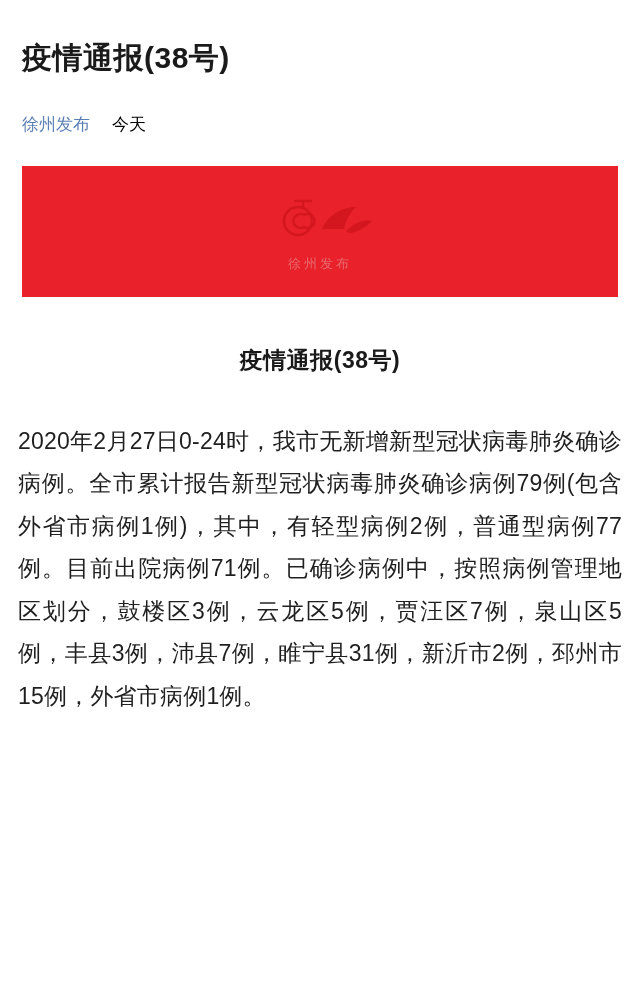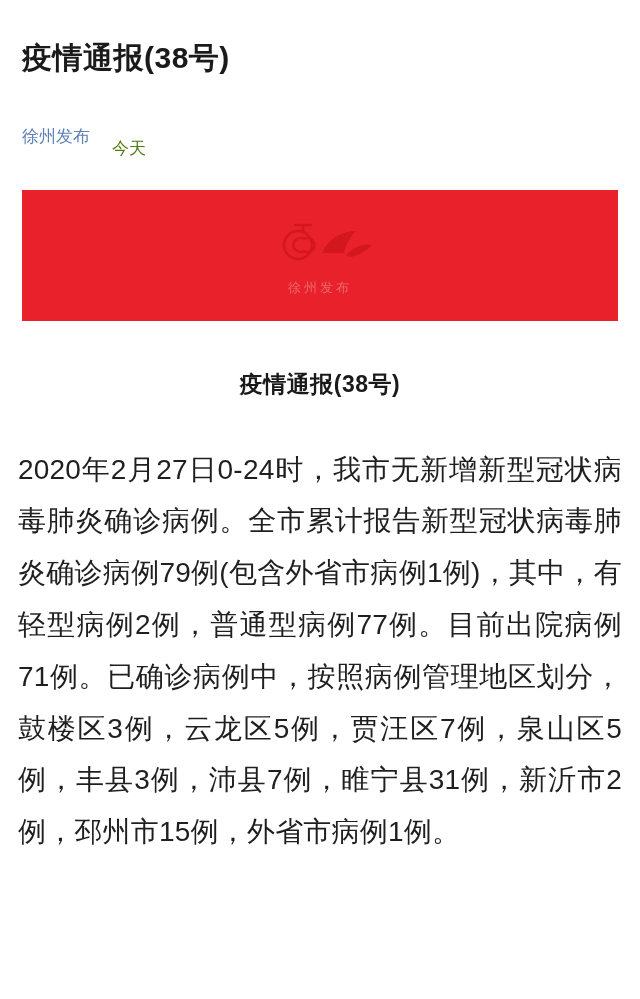--- a/index.html
+++ b/index.html
@@ -33,22 +33,21 @@
     padding: 14px 22px 0 22px;
     display: flex;
     align-items: center;
     gap: 22px;
     font-size: 17px;
   }
   .meta-source {
     color: #5a7fb5;
   }
   .meta-time {
-    color: #4d7c0f;
-    margin-top: 24px;
+    color: #000000;
   }
   .banner {
     margin: 30px 22px 0 22px;
     height: 131px;
     background: #e8212a;
     position: relative;
     overflow: hidden;
   }
   .banner-logo {
     position: absolute;
@@ -81,21 +80,21 @@
     font-weight: bold;
     color: #1a1a1a;
     margin: 48px 0 0 0;
     letter-spacing: 0.5px;
   }
   .body-text {
     padding: 0 18px;
     margin-top: 44px;
   }
   .para {
-    font-size: 28px;
+    font-size: 23px;
     line-height: 1.85;
     color: #1f1f1f;
     text-align: justify;
     margin: 0 0 28px 0;
     letter-spacing: 0.2px;
   }
 </style>
 </head>
 <body>
 

